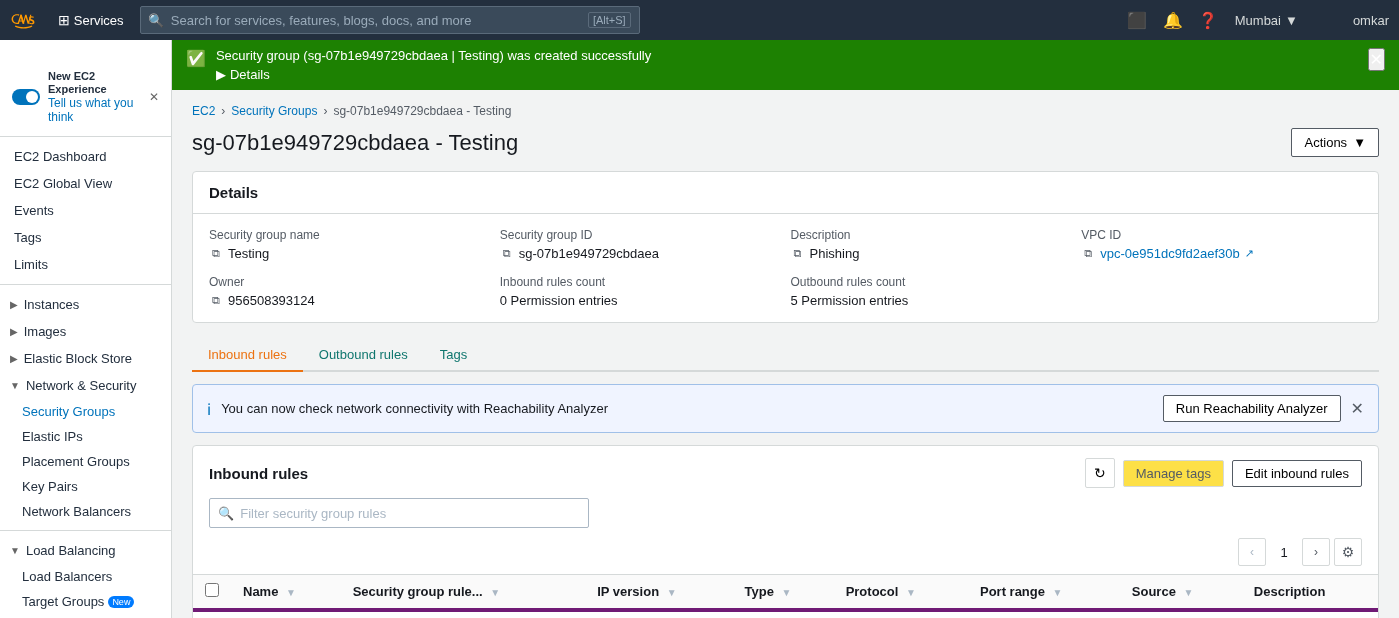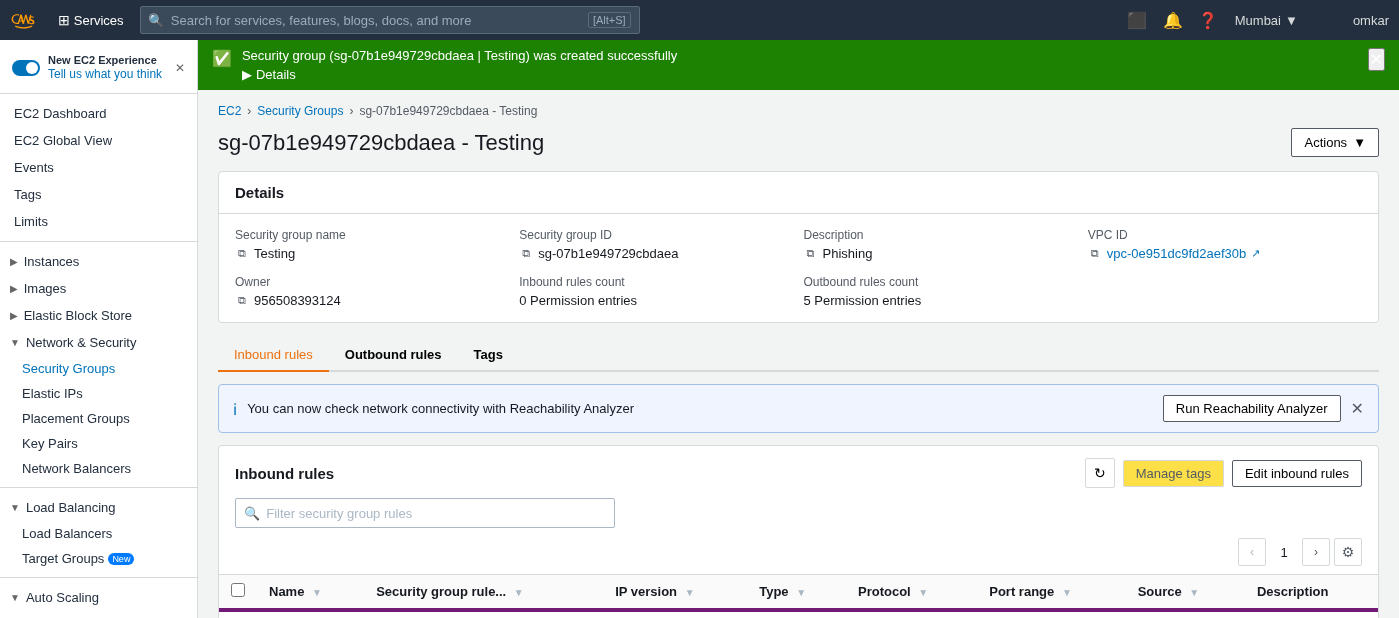--- a/index.html
+++ b/index.html
@@ -83,26 +83,26 @@
 
     
     .main-layout {
       display: flex;
       flex: 1;
       overflow: hidden;
     }
 
     
     .sidebar {
-      width: 198px;
+      width: 172px;
       background: #fff;
       border-right: 1px solid #d5d9d9;
       overflow-y: auto;
       flex-shrink: 0;
-      padding-top: 8px;
+      padding-top: 24px;
     }
     .sidebar-toggle {
       display: flex;
       align-items: center;
       gap: 8px;
       padding: 6px 12px;
       font-size: 12px;
       color: #232f3e;
     }
     .toggle-switch {
@@ -277,24 +277,23 @@
     
     .tabs {
       display: flex;
       border-bottom: 2px solid #d5d9d9;
       margin-bottom: 12px;
     }
     .tab {
       padding: 8px 16px;
       font-size: 13px;
       cursor: pointer;
-      color: #000000;
+      color: #0f766e;
       border-bottom: 2px solid transparent;
       margin-bottom: -2px;
-      font-weight: bold;
     }
     .tab.active {
       color: #ec7211;
       border-bottom: 2px solid #ec7211;
       font-weight: 500;
     }
 
     
     .inbound-card {
       background: #fff;

